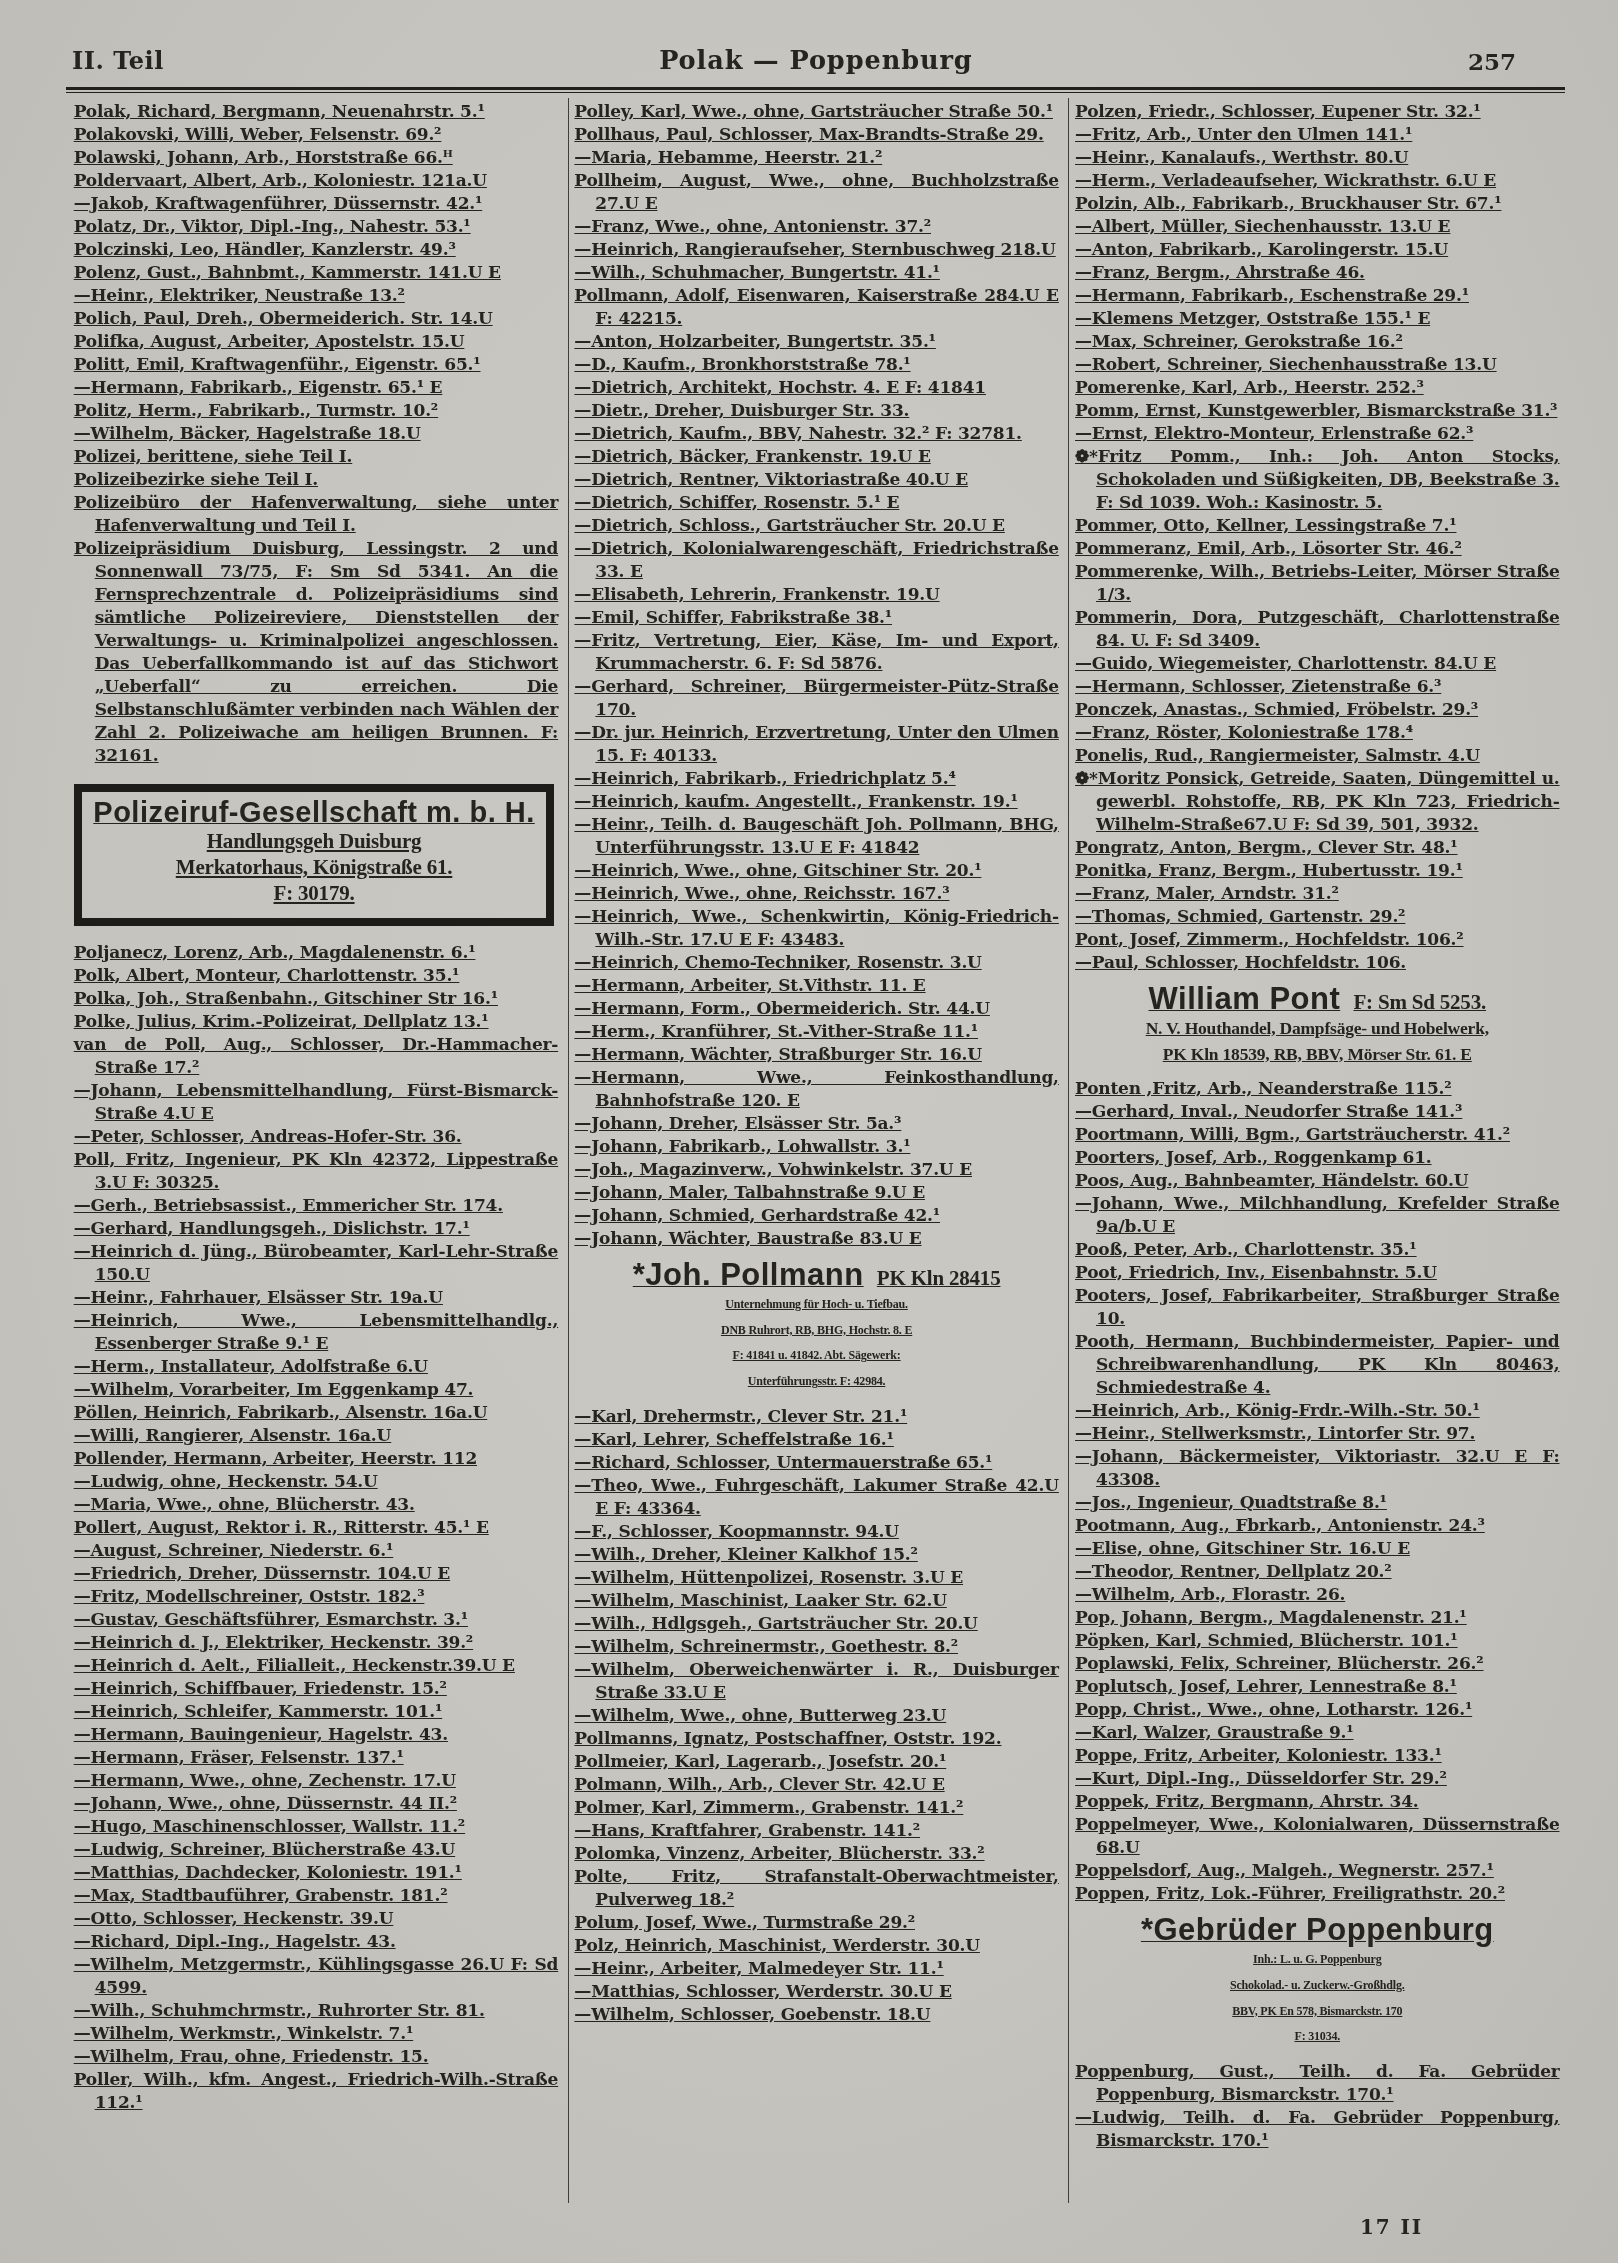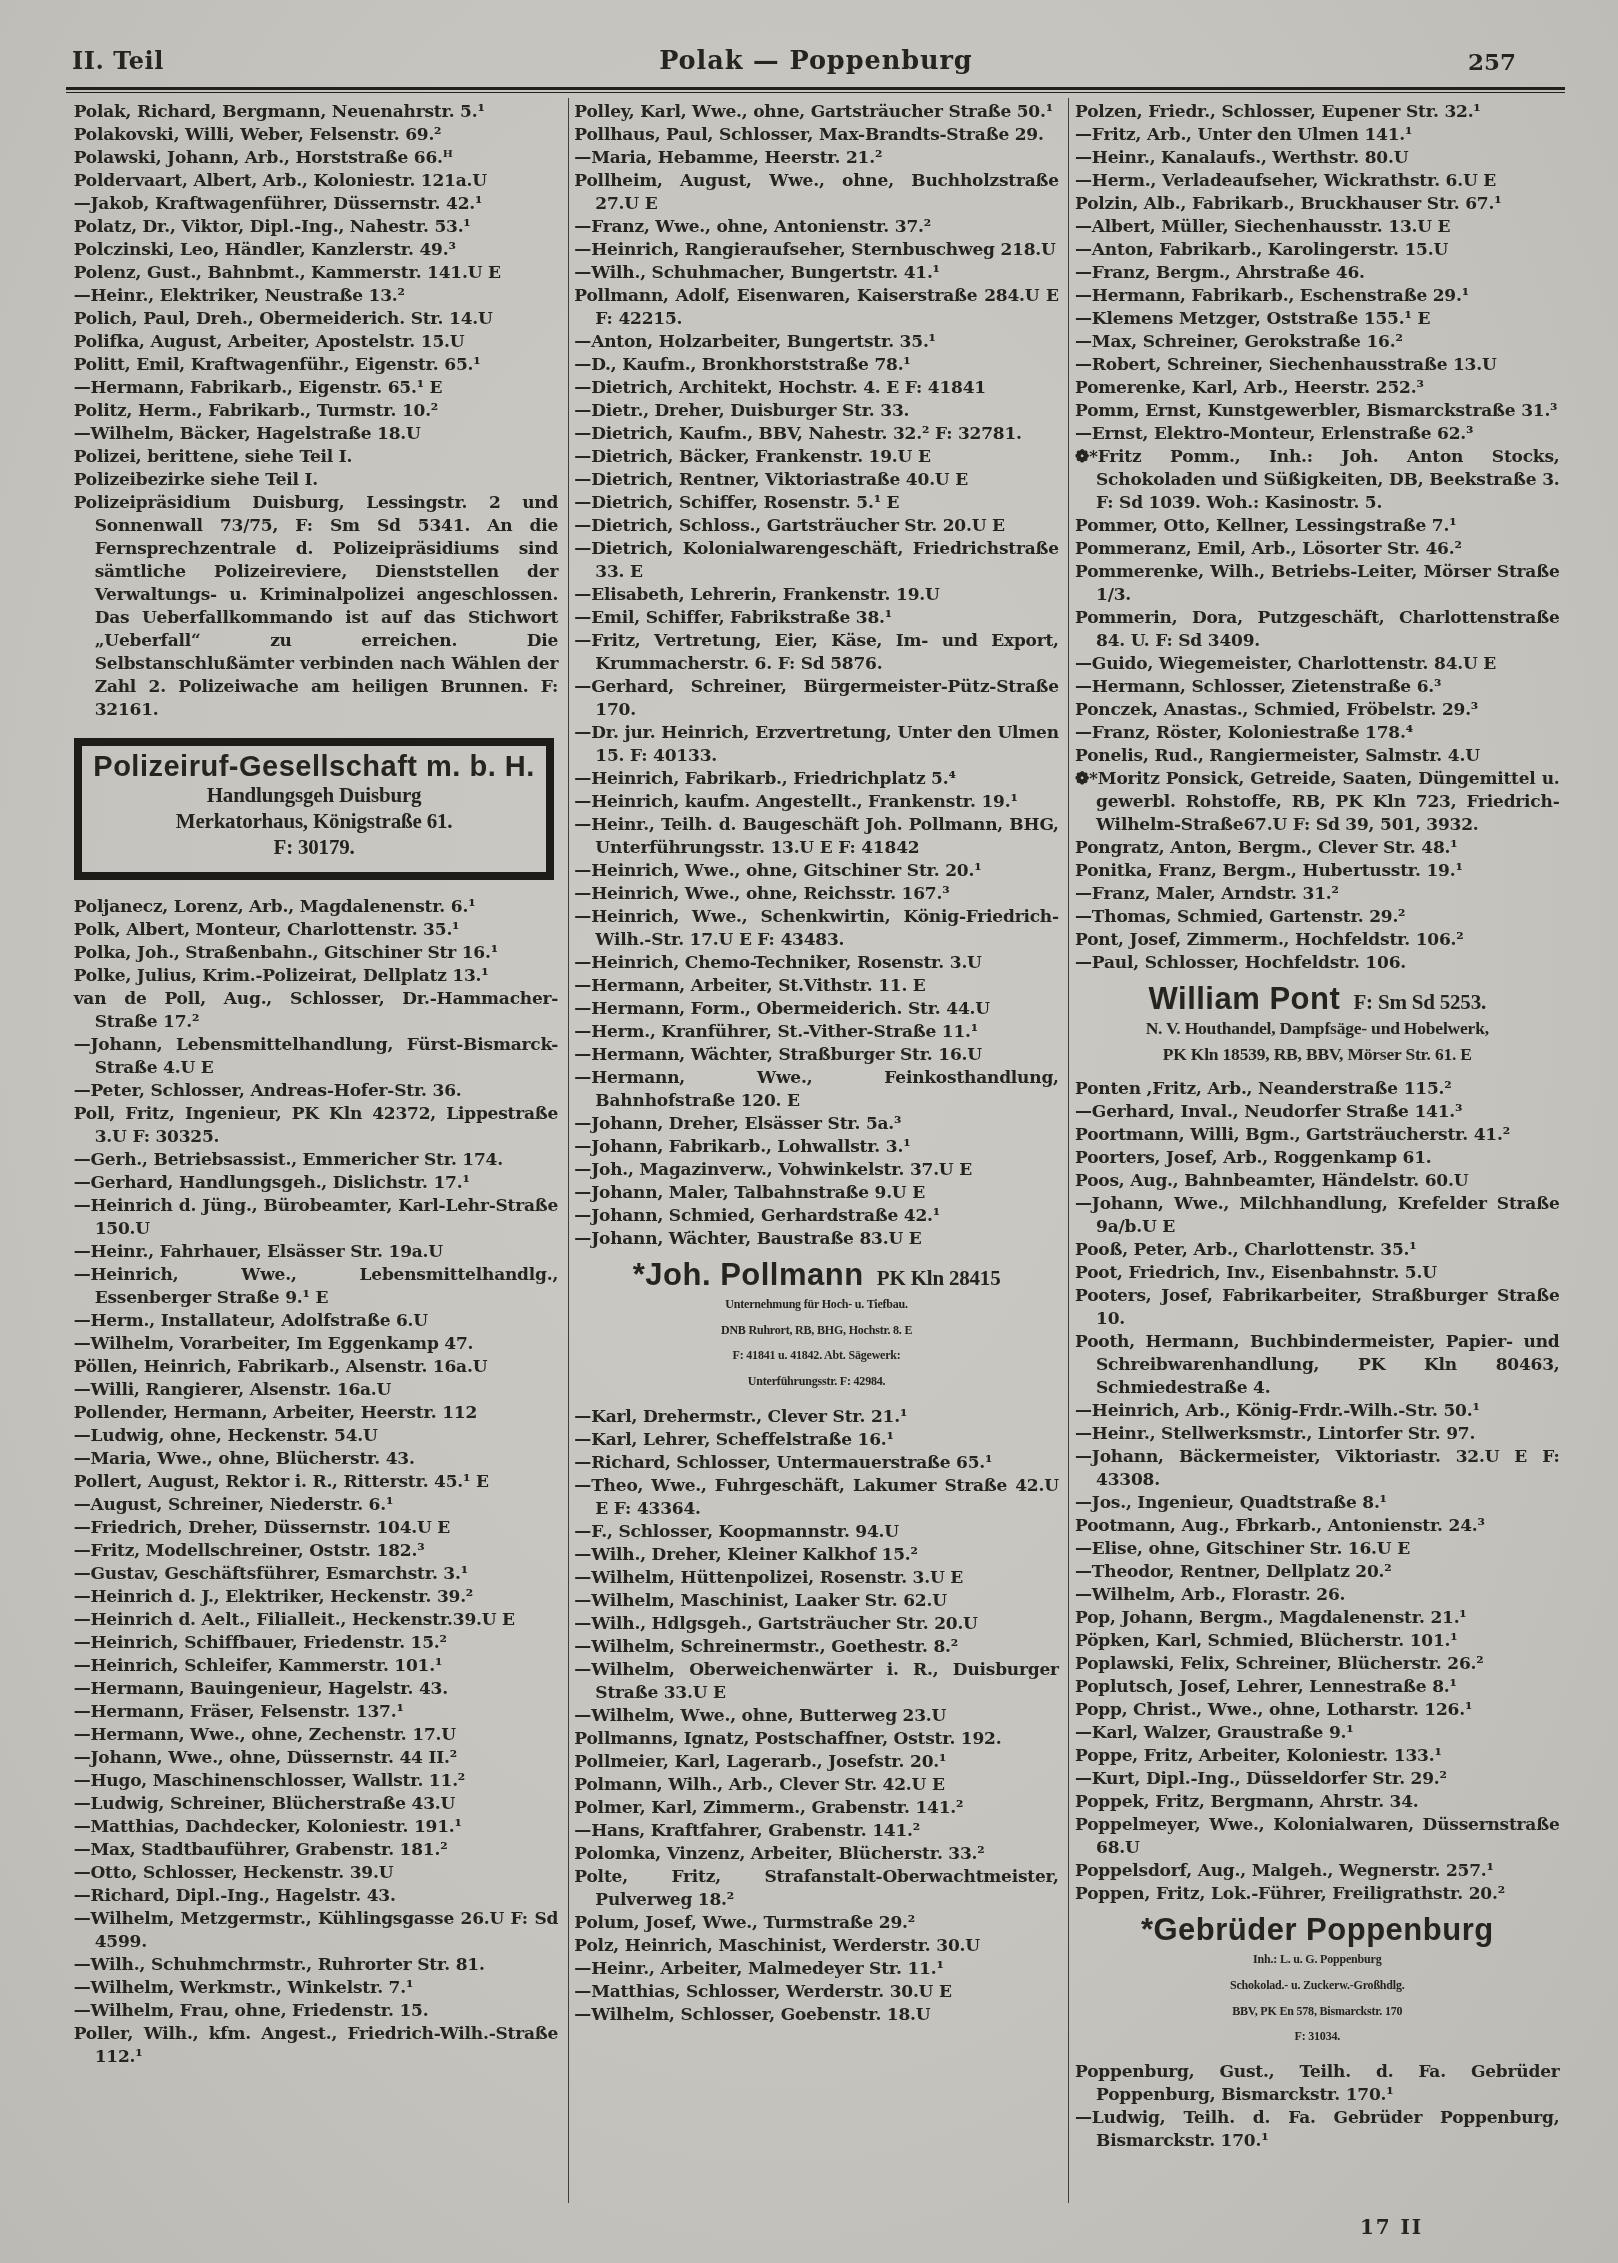--- a/index.html
+++ b/index.html
@@ -26,20 +26,21 @@
   .header-rule{
     position:absolute;top:87px;left:66px;right:53px;
     border-top:3.8px solid #21201b;
     border-bottom:0.9px solid #21201b;
     height:1.9px;
   }
   
   .columns{
     position:absolute;top:98px;left:68px;right:49px;bottom:61px;
     display:flex;
+    text-decoration:underline;
   }
   .col{
     flex:1 1 0;
     padding:1.9px 9.5px 0 5.7px;
     font-size:17px;line-height:23px;
     font-weight:700;
     letter-spacing:-0.2px;
     overflow:hidden;
   }
   .col + .col{border-left:1.9px solid #403e38;}
@@ -92,20 +93,21 @@
         <p class="entry">Polenz, Gust., Bahnbmt., Kammerstr. 141.U E</p>
         <p class="entry">—Heinr., Elektriker, Neustraße 13.²</p>
         <p class="entry">Polich, Paul, Dreh., Obermeiderich. Str. 14.U</p>
         <p class="entry">Polifka, August, Arbeiter, Apostelstr. 15.U</p>
         <p class="entry">Politt, Emil, Kraftwagenführ., Eigenstr. 65.¹</p>
         <p class="entry">—Hermann, Fabrikarb., Eigenstr. 65.¹ E</p>
         <p class="entry">Politz, Herm., Fabrikarb., Turmstr. 10.²</p>
         <p class="entry">—Wilhelm, Bäcker, Hagelstraße 18.U</p>
         <p class="entry">Polizei, berittene, siehe Teil I.</p>
         <p class="entry">Polizeibezirke siehe Teil I.</p>
+        <p class="entry">Polizeibüro der Hafenverwaltung, siehe unter Hafenverwaltung und Teil I.</p>
         <p class="entry">Polizeipräsidium Duisburg, Lessingstr. 2 und Sonnenwall 73/75, F: Sm Sd 5341. An die Fernsprechzentrale d. Polizeipräsidiums sind sämtliche Polizeireviere, Dienststellen der Verwaltungs- u. Kriminalpolizei angeschlossen. Das Ueberfallkommando ist auf das Stichwort „Ueberfall“ zu erreichen. Die Selbstanschlußämter verbinden nach Wählen der Zahl 2. Polizeiwache am heiligen Brunnen. F: 32161.</p>
         <div class="ad ad-box">
           <h3 class="ad-title"><span class="ad-title-big">Polizeiruf-Gesellschaft m. b. H.</span></h3>
           <p class="ad-line">Handlungsgeh Duisburg</p>
           <p class="ad-line">Merkatorhaus, Königstraße 61.</p>
           <p class="ad-line">F: 30179.</p>
         </div>
         <p class="entry">Poljanecz, Lorenz, Arb., Magdalenenstr. 6.¹</p>
         <p class="entry">Polk, Albert, Monteur, Charlottenstr. 35.¹</p>
         <p class="entry">Polka, Joh., Straßenbahn., Gitschiner Str 16.¹</p>

